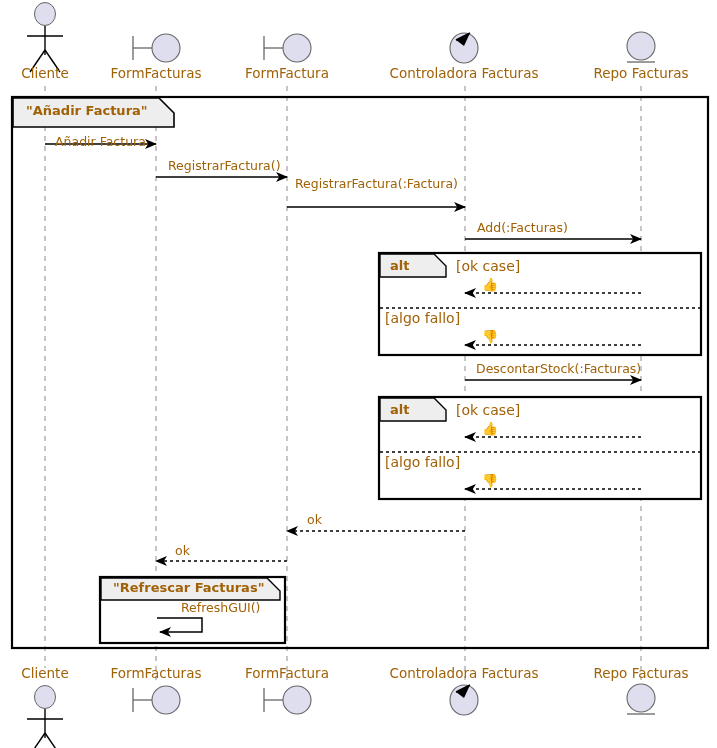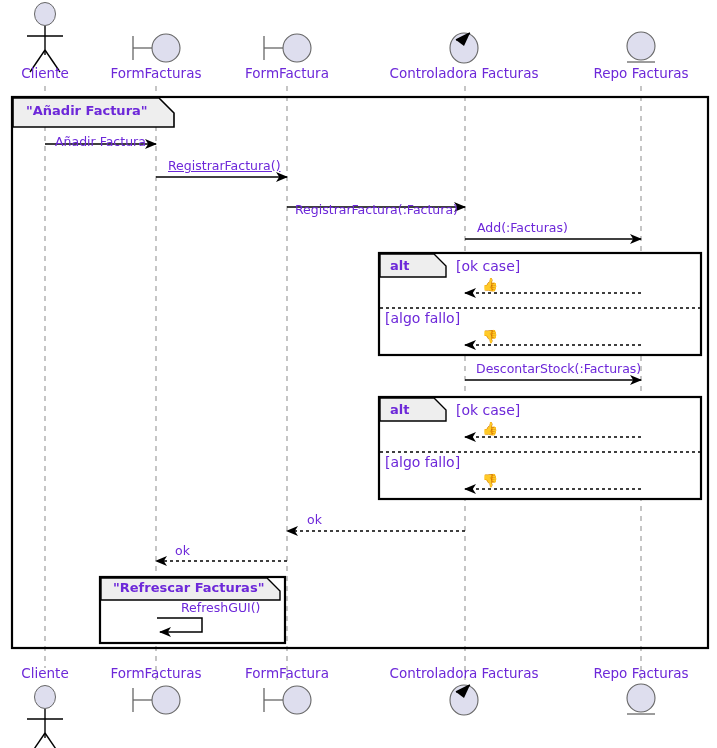--- a/index.html
+++ b/index.html
@@ -5,21 +5,21 @@
   html,body{margin:0;padding:0;background:#ffffff;}
   body{
     font-family:"DejaVu Sans","Liberation Sans",sans-serif;
     width:717px;height:748px;position:relative;overflow:hidden;
     color:#000;
   }
   #stage{position:absolute;left:0;top:0;width:717px;height:748px;}
   svg{position:absolute;left:0;top:0;width:717px;height:748px;}
 
   
-  .lbl{position:absolute;white-space:nowrap;font-size:13.5px;line-height:1;color:#6d28d9;}
+  .lbl{position:absolute;white-space:nowrap;font-size:13.5px;line-height:1;color:#a16207;}
   .participant-name{font-size:13.5px;text-align:center;transform:translateX(-50%);}
   .msg-label{font-size:12.5px;}
   .frag-title{font-size:13px;font-weight:bold;}
   .guard{font-size:14px;font-weight:normal;}
   .thumb{font-size:13px;}
 </style>
 </head>
 <body>
 
 <div id="stage">
@@ -164,22 +164,22 @@
   <div class="lbl frag-title" style="left:390px;top:259px;">alt</div>
   <div class="lbl frag-title" style="left:390px;top:403px;">alt</div>
   <div class="lbl frag-title" style="left:113px;top:581px;">"Refrescar Facturas"</div>
 
   <div class="lbl guard" style="left:456px;top:259px;">[ok case]</div>
   <div class="lbl guard" style="left:385px;top:311px;">[algo fallo]</div>
   <div class="lbl guard" style="left:456px;top:403px;">[ok case]</div>
   <div class="lbl guard" style="left:385px;top:455px;">[algo fallo]</div>
 
   <div class="lbl msg-label" style="left:55px;top:128px;margin-top:8px;">Añadir Factura</div>
-  <div class="lbl msg-label" style="left:168px;top:160px;text-decoration:underline;">RegistrarFactura()</div>
-  <div class="lbl msg-label" style="left:295px;top:204px;">RegistrarFactura(:Factura)</div>
+  <div class="lbl msg-label" style="left:168px;top:160px;">RegistrarFactura()</div>
+  <div class="lbl msg-label" style="left:295px;top:178px;">RegistrarFactura(:Factura)</div>
   <div class="lbl msg-label" style="left:477px;top:222px;">Add(:Facturas)</div>
 
   <div class="lbl thumb" style="left:482px;top:278px;">👍</div>
   <div class="lbl thumb" style="left:482px;top:330px;">👎</div>
 
   <div class="lbl msg-label" style="left:476px;top:363px;">DescontarStock(:Facturas)</div>
 
   <div class="lbl thumb" style="left:482px;top:422px;">👍</div>
   <div class="lbl thumb" style="left:482px;top:474px;">👎</div>
 

